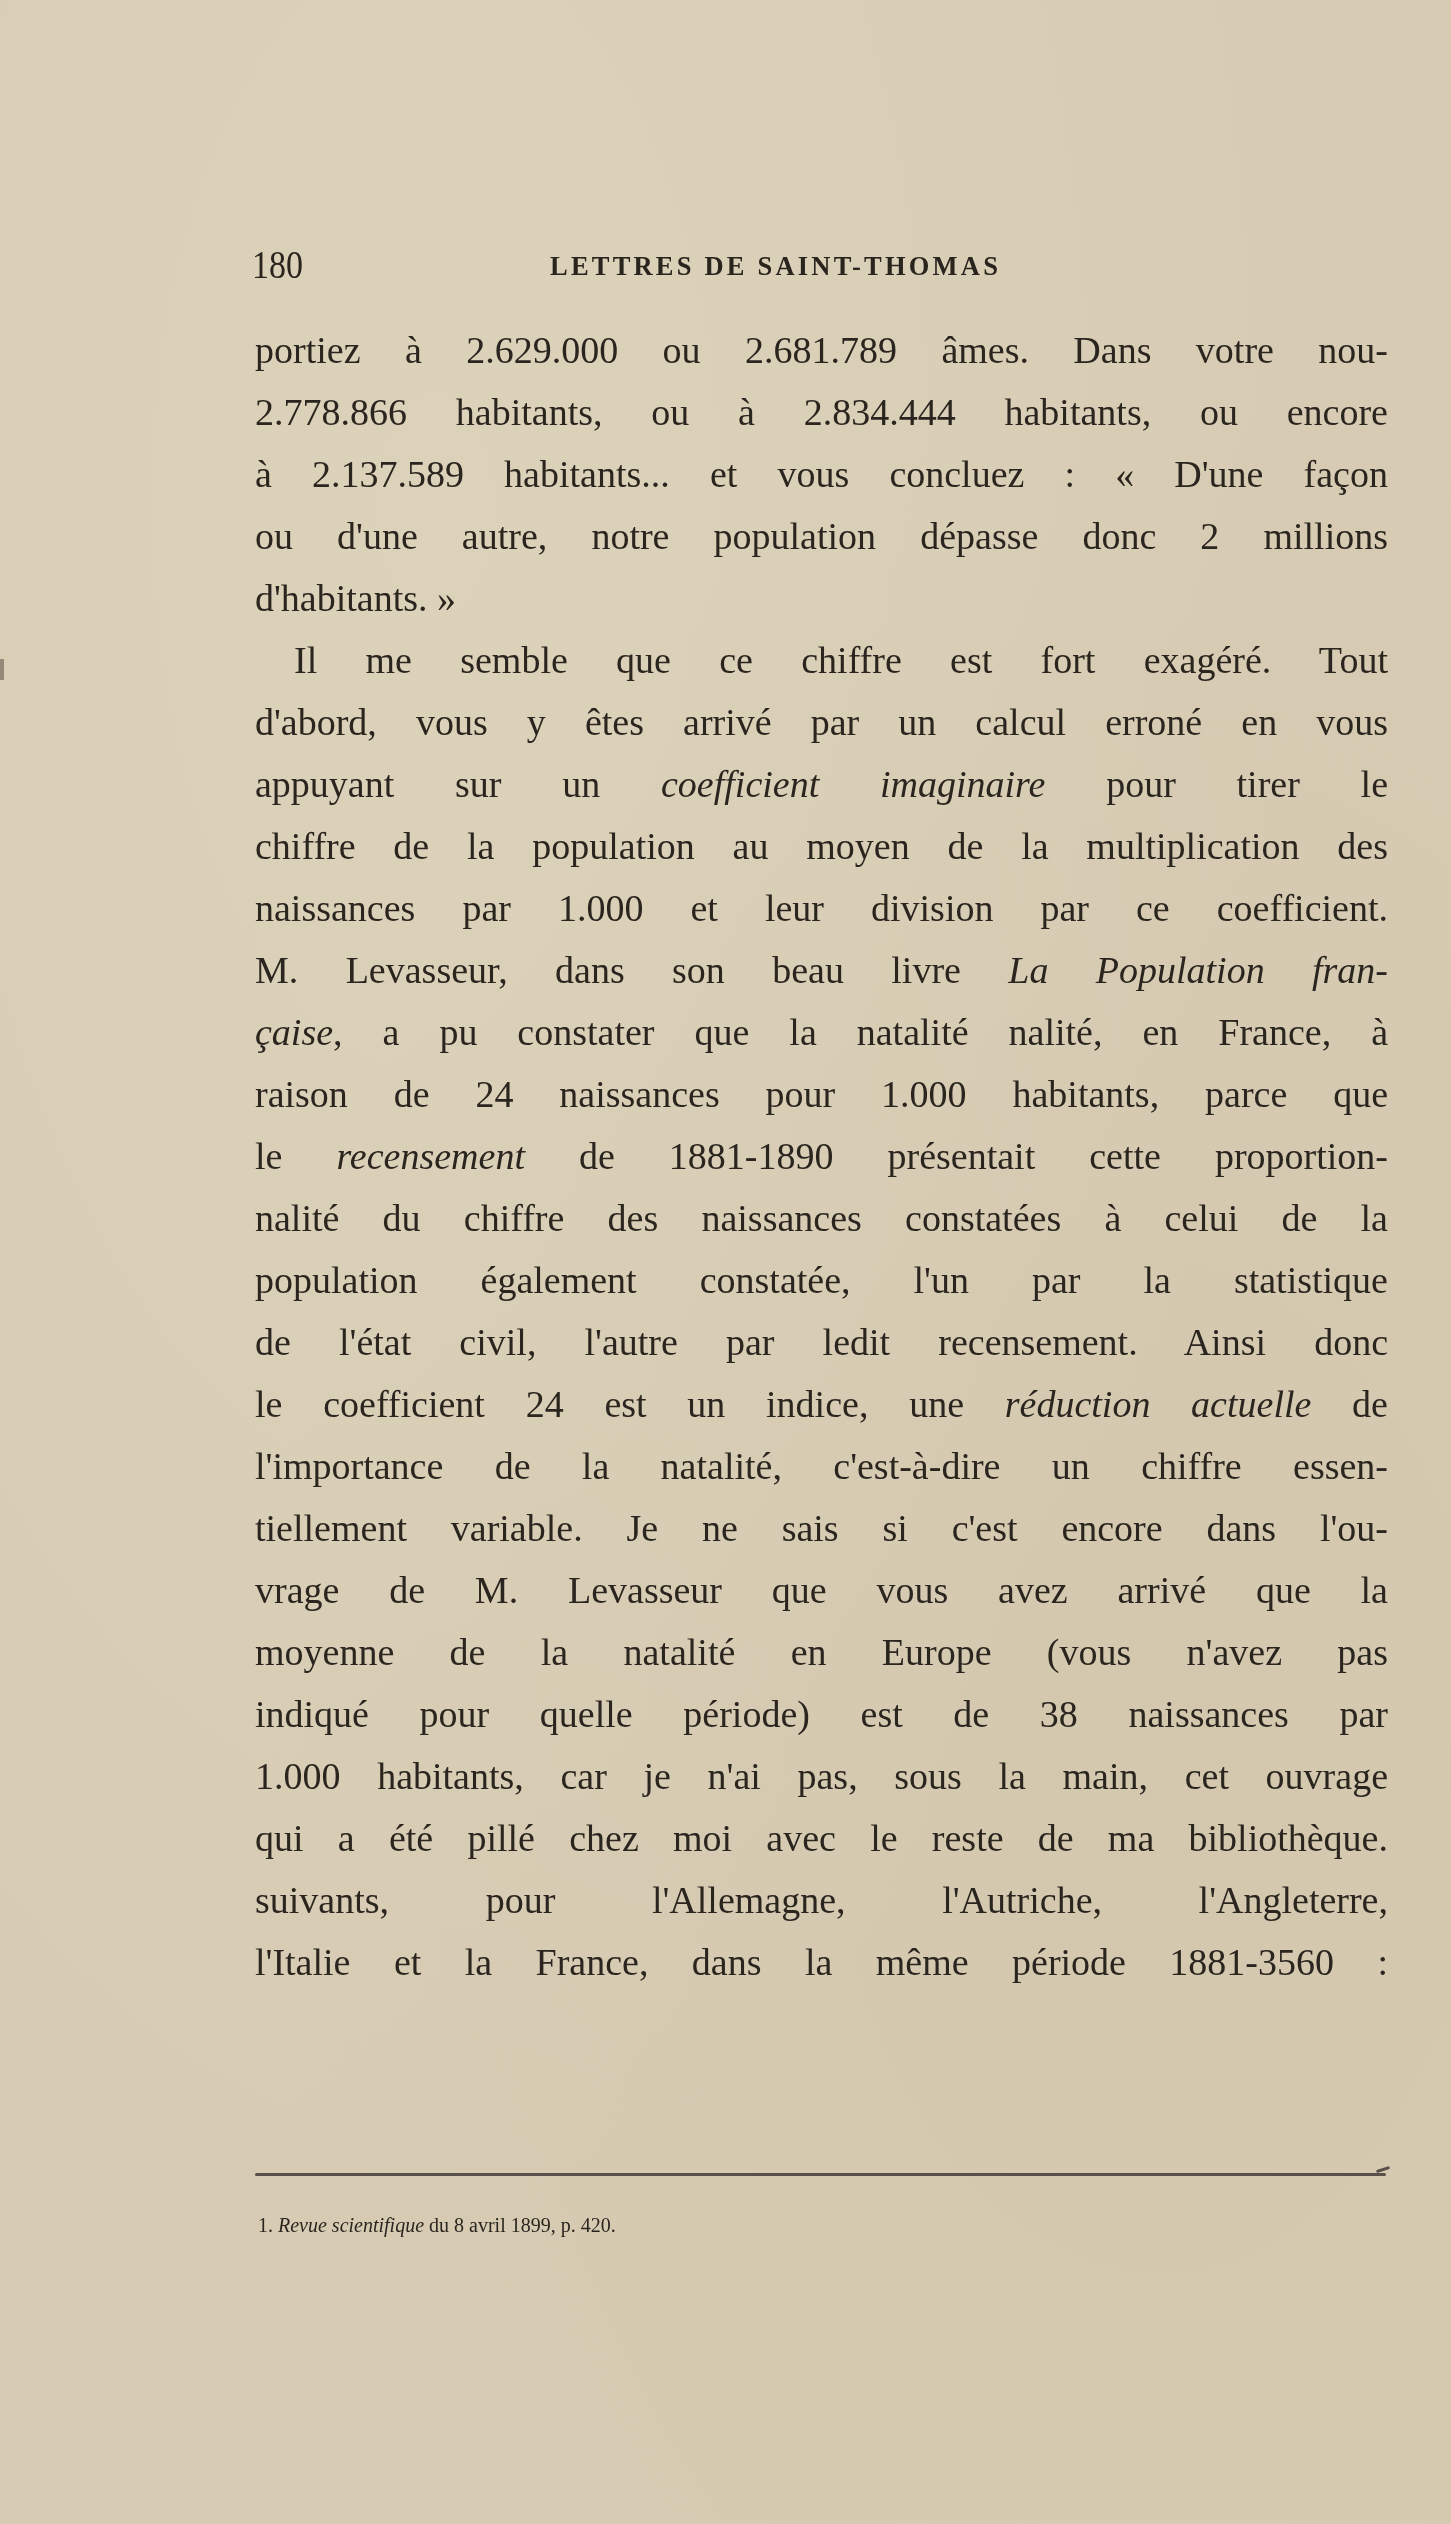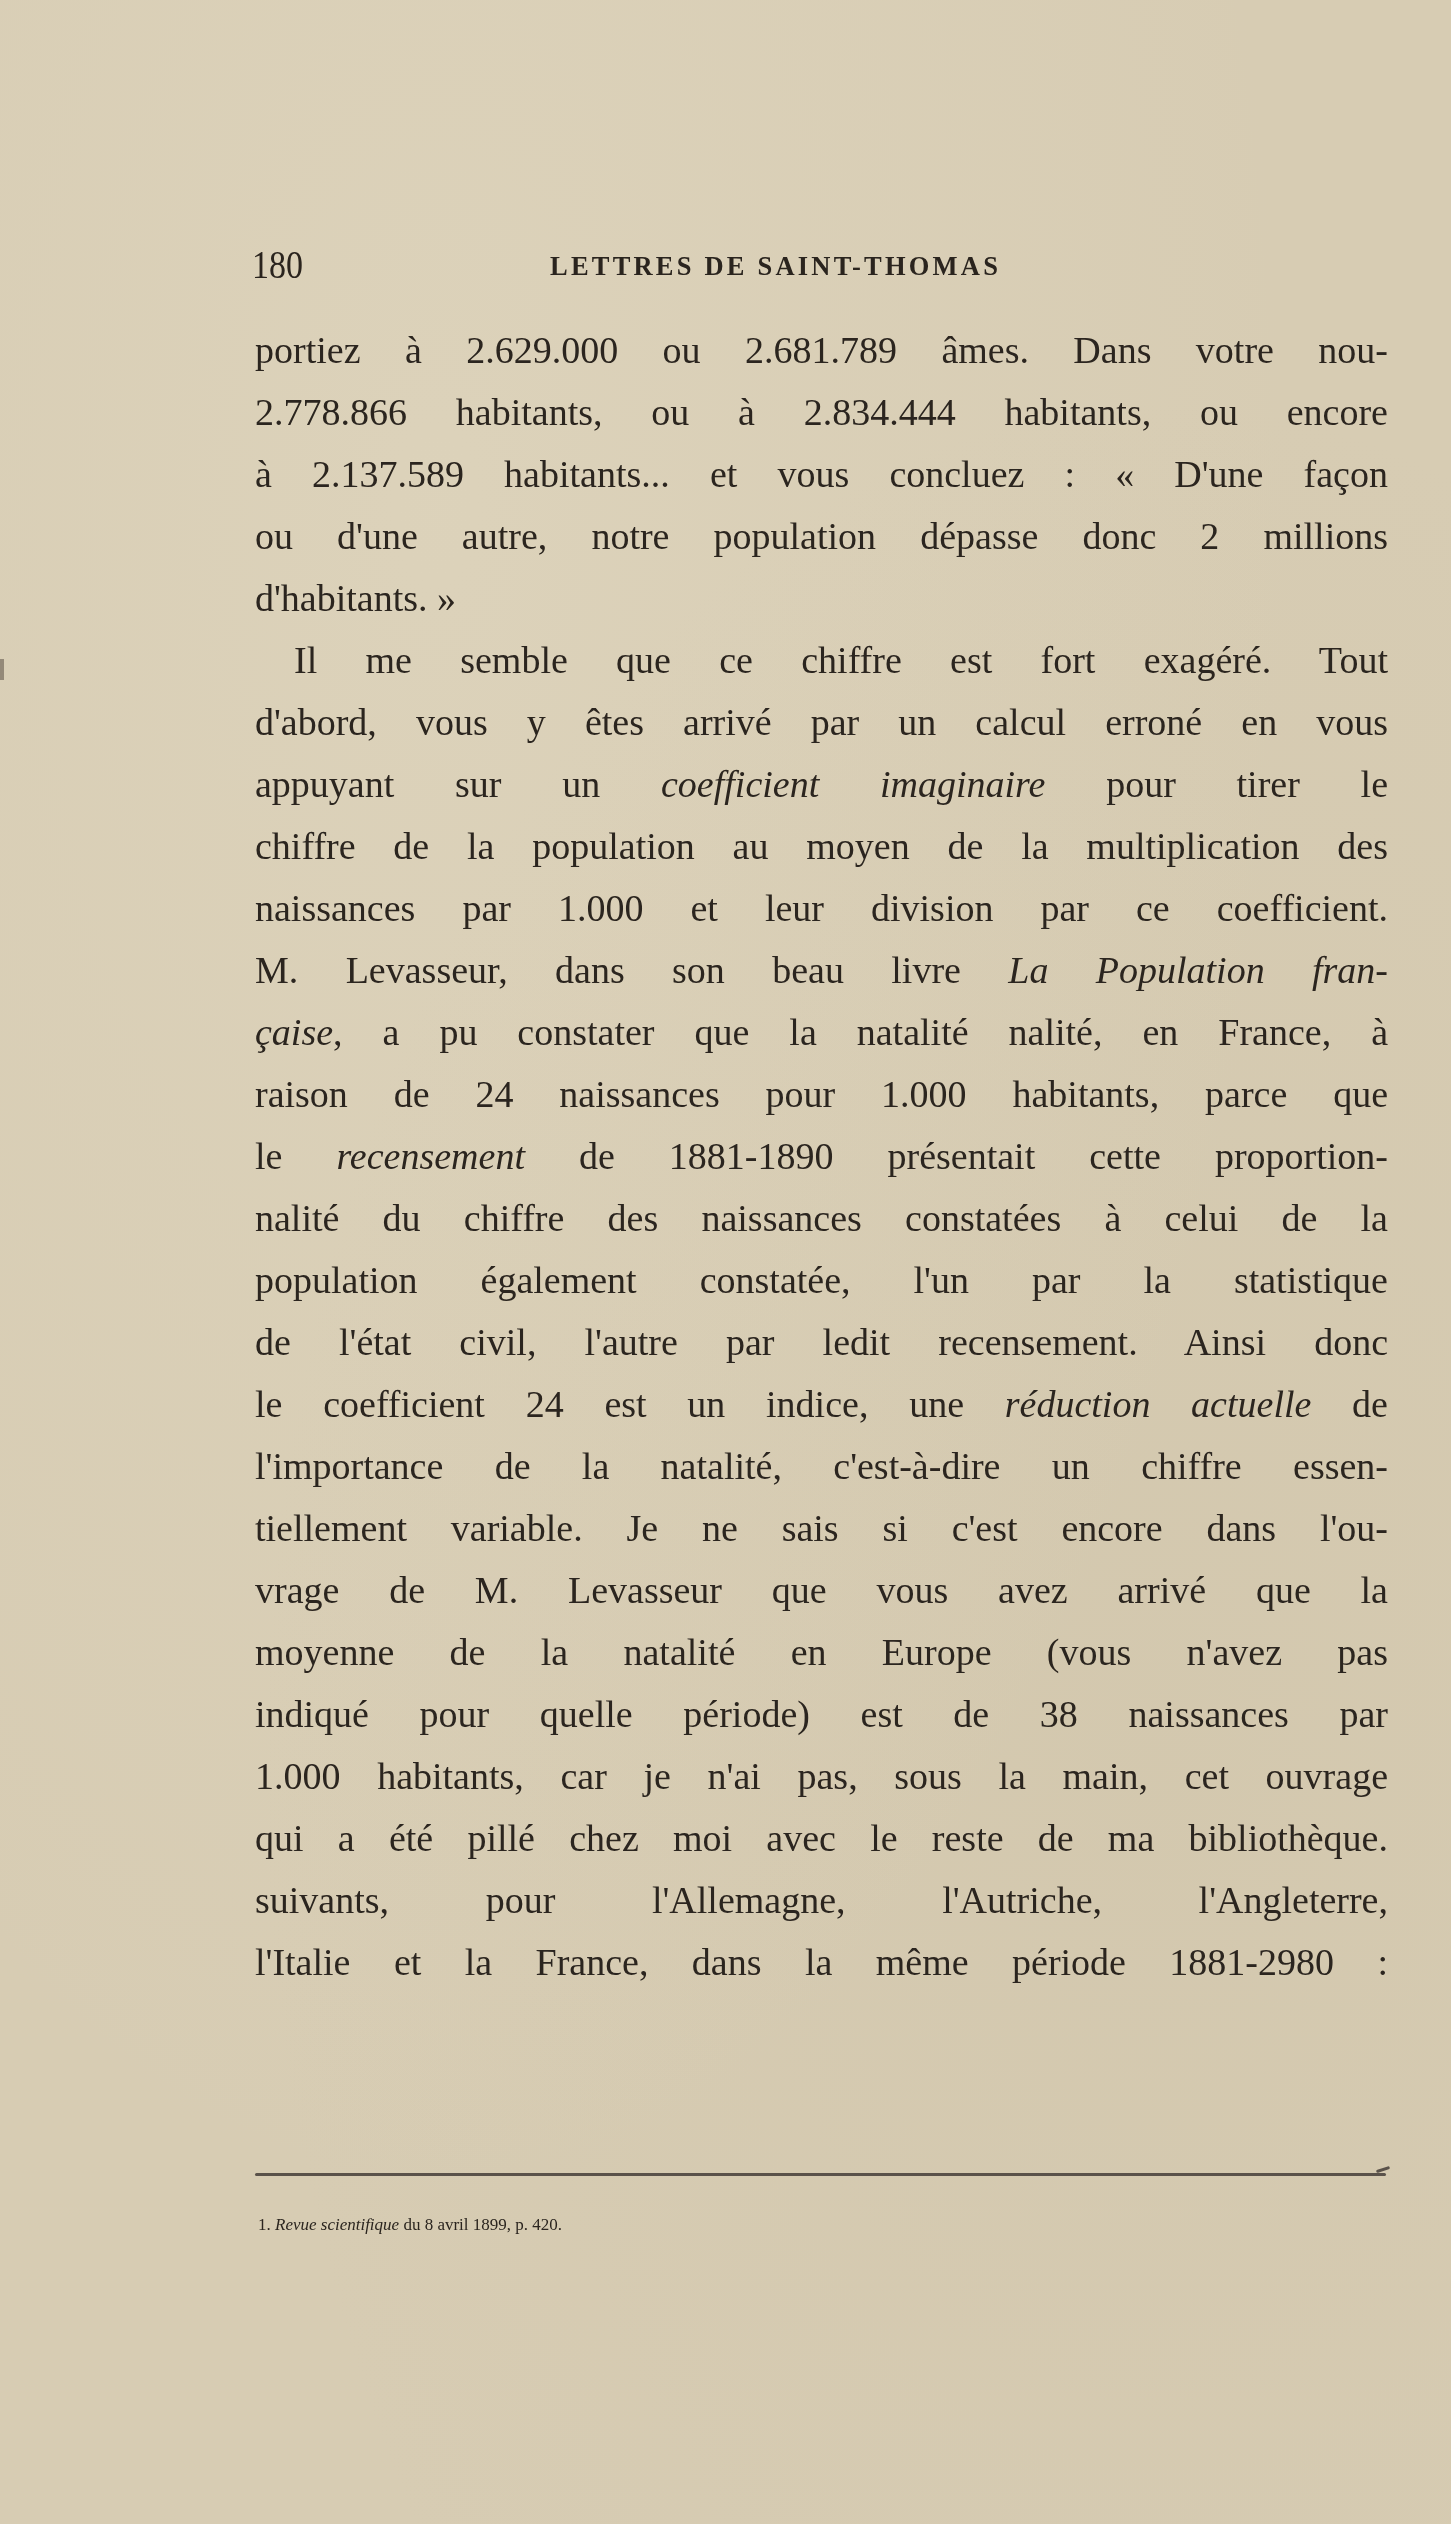--- a/index.html
+++ b/index.html
@@ -104,21 +104,21 @@
       height: 3.2px;
       background: #5a524a;
       transform: rotate(-18deg);
       border-radius: 1.6px;
     }
     .footnote {
       position: absolute;
       top: 2205px;
       left: 258px;
       font-family: "Liberation Serif", serif;
-      font-size: 17px;
+      font-size: 20px;
       line-height: 40px;
       color: #2b251f;
       white-space: nowrap;
     }
     .footnote .i { font-style: italic; }
     .edge-mark {
       position: absolute;
       left: 0;
       top: 659px;
       width: 4px;
@@ -156,21 +156,21 @@
       <div class="line"><span>de l'état civil, l'autre par ledit recensement. Ainsi donc</span></div>
       <div class="line"><span>le coefficient 24 est un indice, une </span><span class="i">réduction actuelle</span><span> de</span></div>
       <div class="line"><span>l'importance de la natalité, c'est-à-dire un chiffre essen-</span></div>
       <div class="line"><span>tiellement variable. Je ne sais si c'est encore dans l'ou-</span></div>
       <div class="line"><span>vrage de M. Levasseur que vous avez arrivé que la</span></div>
       <div class="line"><span>moyenne de la natalité en Europe (vous n'avez pas</span></div>
       <div class="line"><span>indiqué pour quelle période) est de 38 naissances par</span></div>
       <div class="line"><span>1.000 habitants, car je n'ai pas, sous la main, cet ouvrage</span></div>
       <div class="line"><span>qui a été pillé chez moi avec le reste de ma bibliothèque.</span></div>
       <div class="line"><span>suivants, pour l'Allemagne, l'Autriche, l'Angleterre,</span></div>
-      <div class="line"><span>l'Italie et la France, dans la même période 1881-2980 :</span></div>
+      <div class="line"><span>l'Italie et la France, dans la même période 1881-3560 :</span></div>
     </div>
 
   <div class="footnote-rule"></div>
 
   <div class="footnote">
     <span>1.</span>
     <span class="i">Revue scientifique</span><span> du 8 avril 1899, p. 420.</span>
   </div>
 
   <div class="edge-mark"></div>

